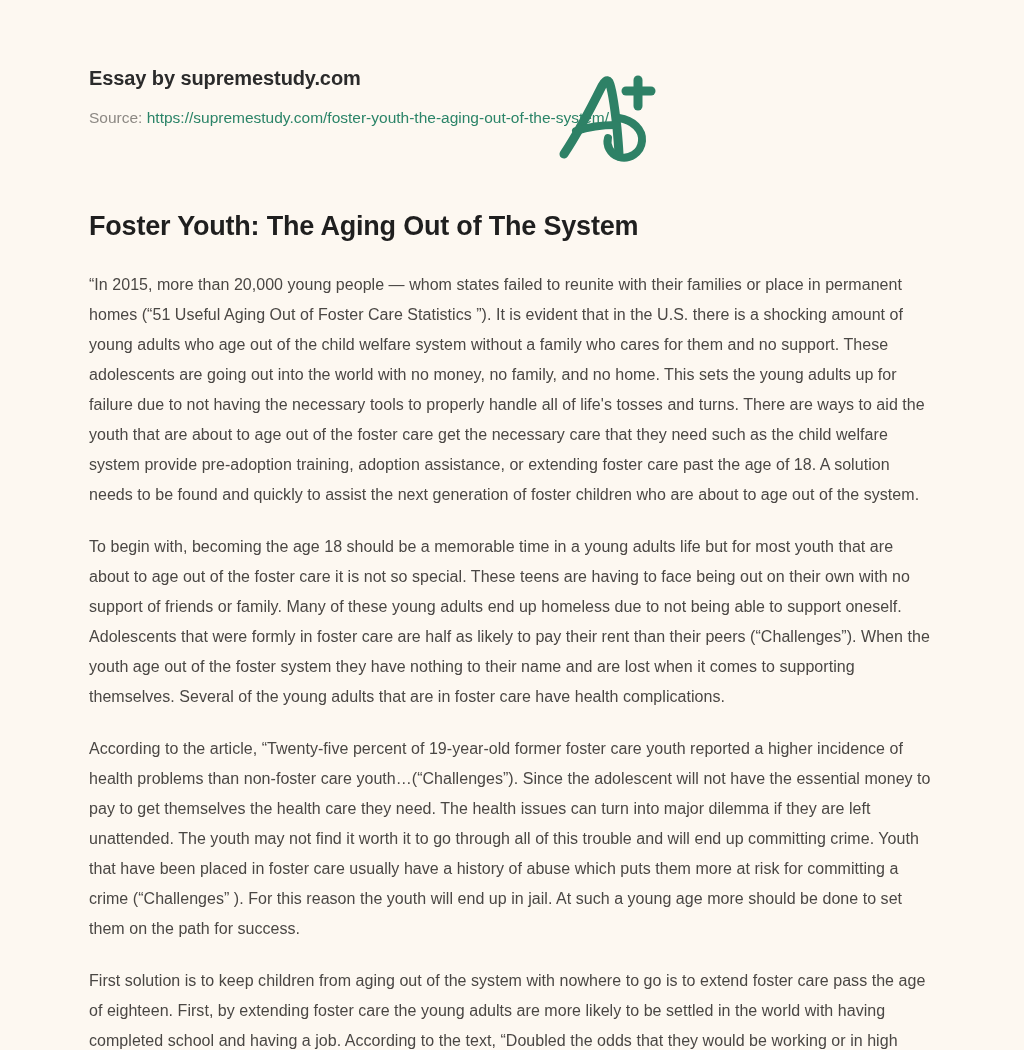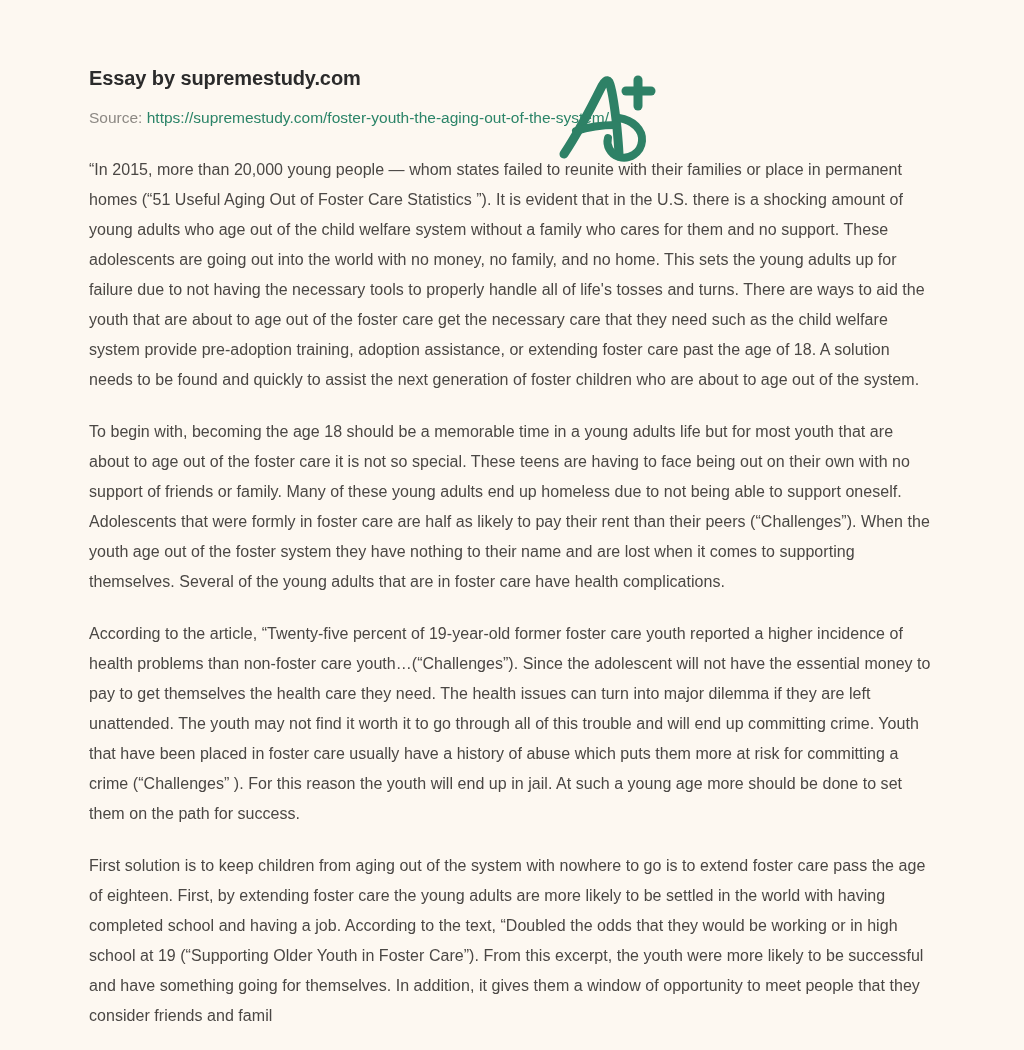--- a/index.html
+++ b/index.html
@@ -108,20 +108,21 @@
       <g fill="none" stroke="#2e8166" stroke-linecap="round" stroke-linejoin="round">
         <path d="M14 96 C 26 78, 40 52, 52 28 C 54 24, 57 21, 59 24 C 62 30, 65 52, 67 70 C 68 82, 69 92, 69 98" stroke-width="9"></path>
         <path d="M26 73 C 38 69, 54 67, 66 67" stroke-width="8"></path>
         <path d="M69 60 C 83 62, 93 72, 92 83 C 91 95, 79 102, 69 99 C 60 96, 56 87, 58 80" stroke-width="8"></path>
         <path d="M76 33 C 84 33, 93 33, 101 33" stroke-width="9"></path>
         <path d="M88 22 C 88 30, 88 40, 88 48" stroke-width="9"></path>
       </g>
     </svg>
   </div>
 
+  <h1 class="doc-title">Foster Youth: The Aging Out of The System</h1>
 
   <div class="article">
     <p>“In 2015, more than 20,000 young people — whom states failed to reunite with their families or place in permanent homes (“51 Useful Aging Out of Foster Care Statistics ”). It is evident that in the U.S. there is a shocking amount of young adults who age out of the child welfare system without a family who cares for them and no support. These adolescents are going out into the world with no money, no family, and no home. This sets the young adults up for failure due to not having the necessary tools to properly handle all of life's tosses and turns. There are ways to aid the youth that are about to age out of the foster care get the necessary care that they need such as the child welfare system provide pre-adoption training, adoption assistance, or extending foster care past the age of 18. A solution needs to be found and quickly to assist the next generation of foster children who are about to age out of the system.</p>
     <p>To begin with, becoming the age 18 should be a memorable time in a young adults life but for most youth that are about to age out of the foster care it is not so special. These teens are having to face being out on their own with no support of friends or family. Many of these young adults end up homeless due to not being able to support oneself. Adolescents that were formly in foster care are half as likely to pay their rent than their peers (“Challenges”). When the youth age out of the foster system they have nothing to their name and are lost when it comes to supporting themselves. Several of the young adults that are in foster care have health complications.</p>
     <p>According to the article, “Twenty-five percent of 19-year-old former foster care youth reported a higher incidence of health problems than non-foster care youth…(“Challenges”). Since the adolescent will not have the essential money to pay to get themselves the health care they need. The health issues can turn into major dilemma if they are left unattended. The youth may not find it worth it to go through all of this trouble and will end up committing crime. Youth that have been placed in foster care usually have a history of abuse which puts them more at risk for committing a crime (“Challenges” ). For this reason the youth will end up in jail. At such a young age more should be done to set them on the path for success.</p>
     <p>First solution is to keep children from aging out of the system with nowhere to go is to extend foster care pass the age of eighteen. First, by extending foster care the young adults are more likely to be settled in the world with having completed school and having a job. According to the text, “Doubled the odds that they would be working or in high school at 19 (“Supporting Older Youth in Foster Care”). From this excerpt, the youth were more likely to be successful and have something going for themselves. In addition, it gives them a window of opportunity to meet people that they consider friends and famil</p>
   </div>
 
 </div>
 

